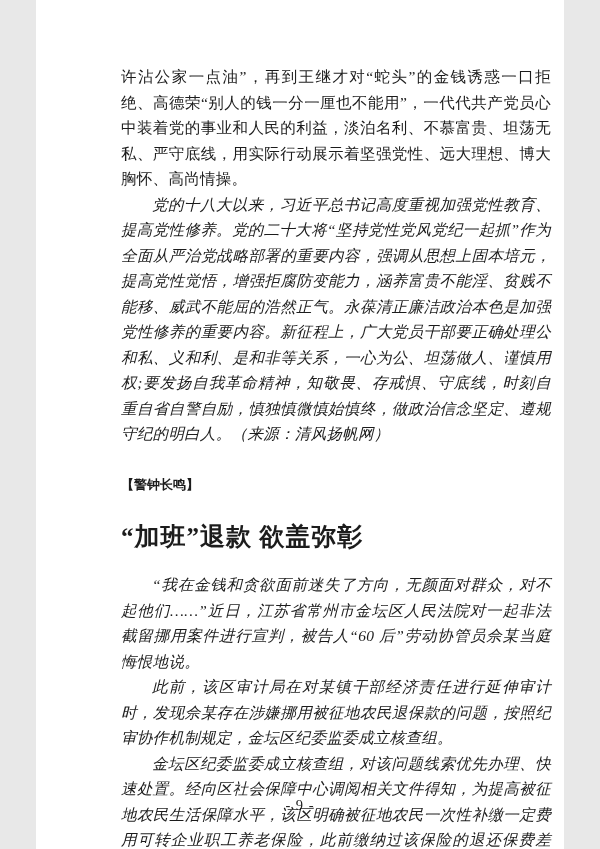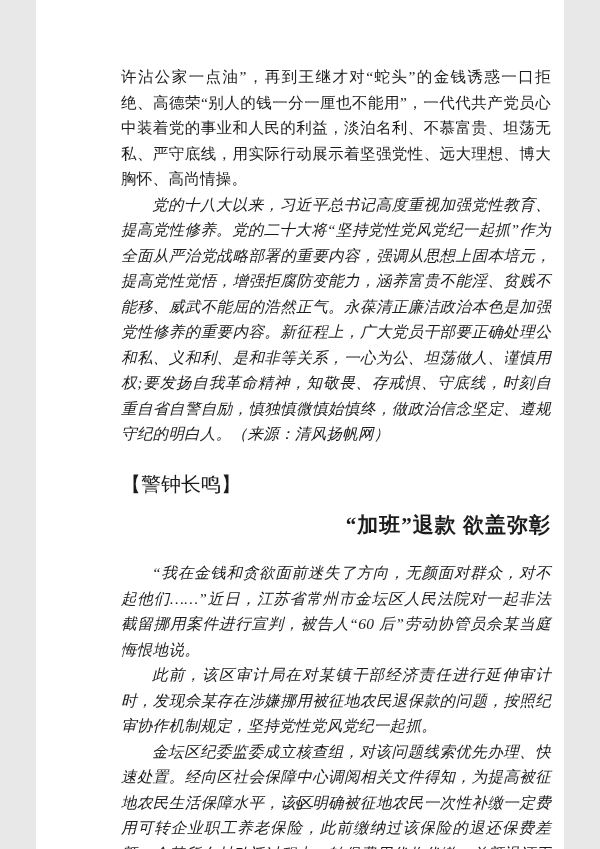--- a/index.html
+++ b/index.html
@@ -31,30 +31,30 @@
     text-align: justify;
     text-justify: inter-ideograph;
     letter-spacing: 0.3px;
   }
   .para.indent {
     text-indent: 2em;
     font-style: italic;
   }
   .section-header {
     margin: 25px 0 0 0;
-    font-size: 20px;
+    font-size: 13px;
     line-height: 25.5px;
-    font-weight: normal;
+    font-weight: bold;
   }
   .article-title {
-    margin: 10px 0 17px 0;
-    font-size: 21px;
+    margin: 22px 0 17px 0;
+    font-size: 25px;
     line-height: 36px;
     font-weight: bold;
-    text-align: right;
+    text-align: left;
     letter-spacing: 1px;
   }
   .page-number {
     position: absolute;
     top: 792px;
     left: 0;
     width: 100%;
     text-align: center;
     font-size: 14.5px;
     line-height: 26px;
@@ -70,20 +70,20 @@
     <p class="para">许沾公家一点油”，再到王继才对“蛇头”的金钱诱惑一口拒绝、高德荣“别人的钱一分一厘也不能用”，一代代共产党员心中装着党的事业和人民的利益，淡泊名利、不慕富贵、坦荡无私、严守底线，用实际行动展示着坚强党性、远大理想、博大胸怀、高尚情操。</p>
 
     <p class="para indent">党的十八大以来，习近平总书记高度重视加强党性教育、提高党性修养。党的二十大将“坚持党性党风党纪一起抓”作为全面从严治党战略部署的重要内容，强调从思想上固本培元，提高党性觉悟，增强拒腐防变能力，涵养富贵不能淫、贫贱不能移、威武不能屈的浩然正气。永葆清正廉洁政治本色是加强党性修养的重要内容。新征程上，广大党员干部要正确处理公和私、义和利、是和非等关系，一心为公、坦荡做人、谨慎用权;要发扬自我革命精神，知敬畏、存戒惧、守底线，时刻自重自省自警自励，慎独慎微慎始慎终，做政治信念坚定、遵规守纪的明白人。（来源：清风扬帆网）</p>
 
     <p class="section-header">【警钟长鸣】</p>
 
     <h2 class="article-title">“加班”退款 欲盖弥彰</h2>
 
     <p class="para indent">“我在金钱和贪欲面前迷失了方向，无颜面对群众，对不起他们……”近日，江苏省常州市金坛区人民法院对一起非法截留挪用案件进行宣判，被告人“60 后”劳动协管员佘某当庭悔恨地说。</p>
 
-    <p class="para indent">此前，该区审计局在对某镇干部经济责任进行延伸审计时，发现佘某存在涉嫌挪用被征地农民退保款的问题，按照纪审协作机制规定，坚持党性党风党纪一起抓。</p>
+    <p class="para indent">此前，该区审计局在对某镇干部经济责任进行延伸审计时，发现佘某存在涉嫌挪用被征地农民退保款的问题，按照纪审协作机制规定，金坛区纪委监委成立核查组。</p>
 
     <p class="para indent">金坛区纪委监委成立核查组，对该问题线索优先办理、快速处置。经向区社会保障中心调阅相关文件得知，为提高被征地农民生活保障水平，该区明确被征地农民一次性补缴一定费用可转企业职工养老保险，此前缴纳过该保险的退还保费差额。佘某所在村动迁过程中，转保费用代收代缴、差额退还工作均由佘某具体承办。</p>
 
   </div>
 
   <div class="page-number">- 9 -</div>
 </div>
 
 </body></html>

